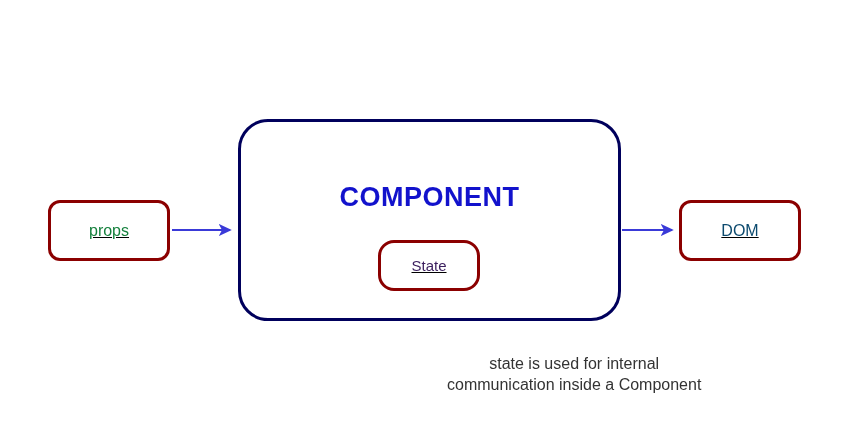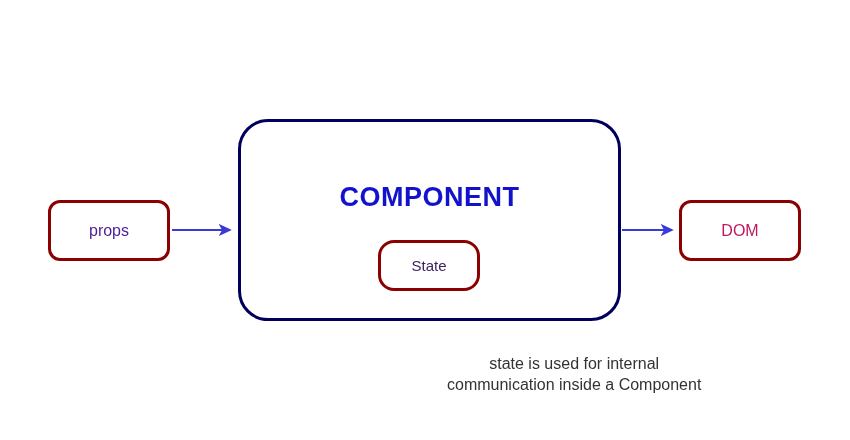--- a/index.html
+++ b/index.html
@@ -23,48 +23,49 @@
   }
 
   .node {
     position: absolute;
     box-sizing: border-box;
     background: #ffffff;
     display: flex;
     align-items: center;
     justify-content: center;
     text-align: center;
+    text-decoration: underline;
   }
 
   
   #props-node {
     left: 48px;
     top: 200px;
     width: 122px;
     height: 61px;
     border: 3px solid #8b0000;
     border-radius: 12px;
   }
   #props-node .node-label {
-    color: #4c1d95;
+    color: #15803d;
     font-size: 16px;
     line-height: 1;
   }
 
   
   #dom-node {
     left: 679px;
     top: 200px;
     width: 122px;
     height: 61px;
     border: 3px solid #8b0000;
     border-radius: 12px;
   }
   #dom-node .node-label {
-    color: #be185d;
+    color: #0c4a6e;
     font-size: 16px;
     line-height: 1;
   }
 
   
   #component-node {
     left: 238px;
     top: 119px;
     width: 383px;
     height: 202px;

